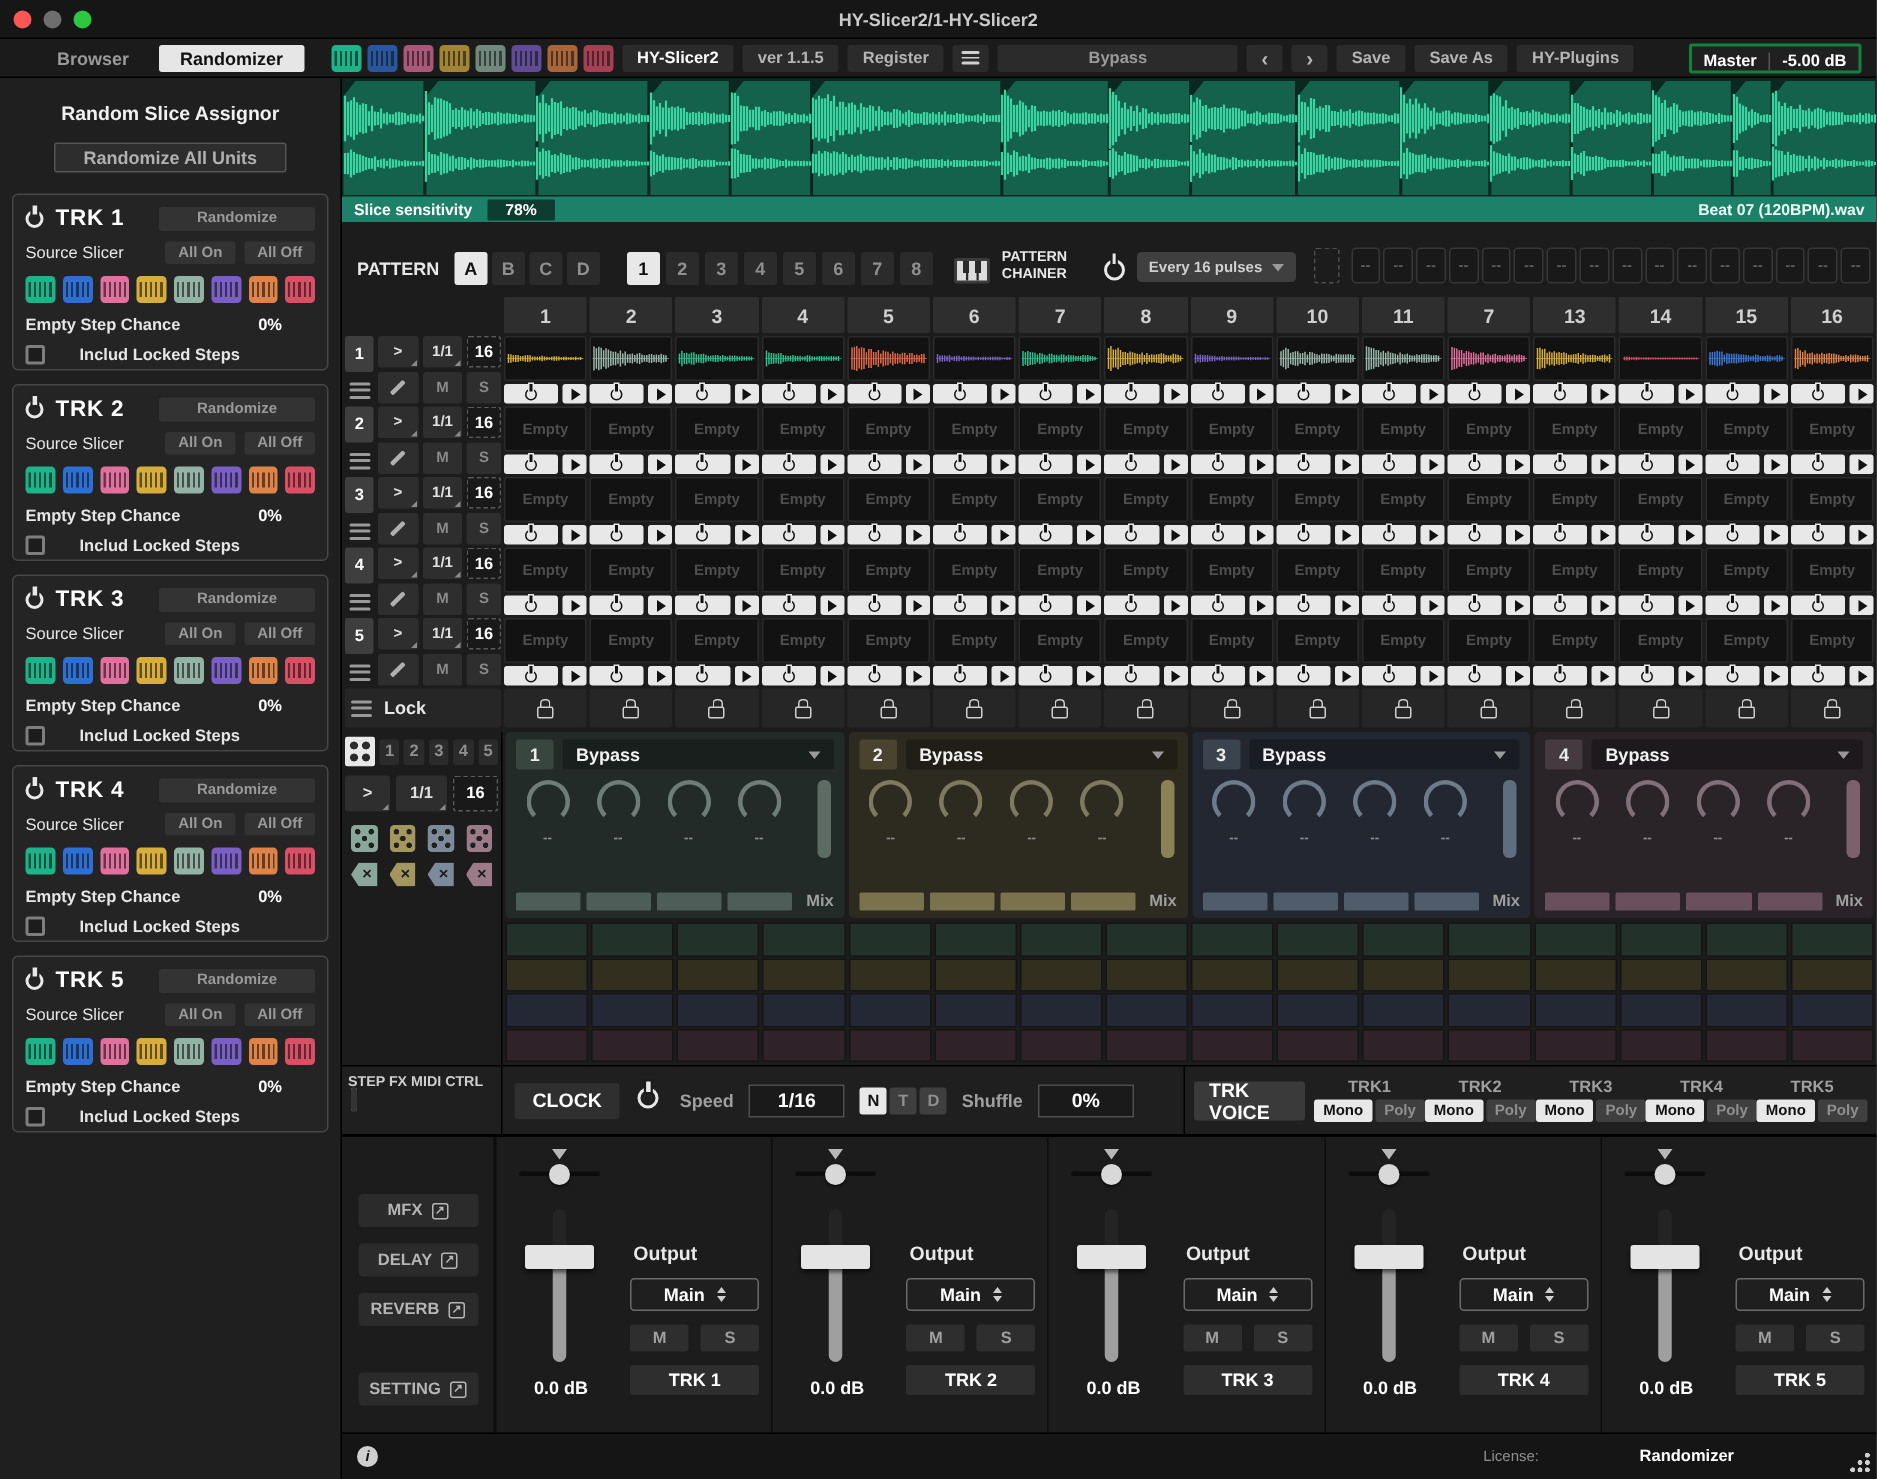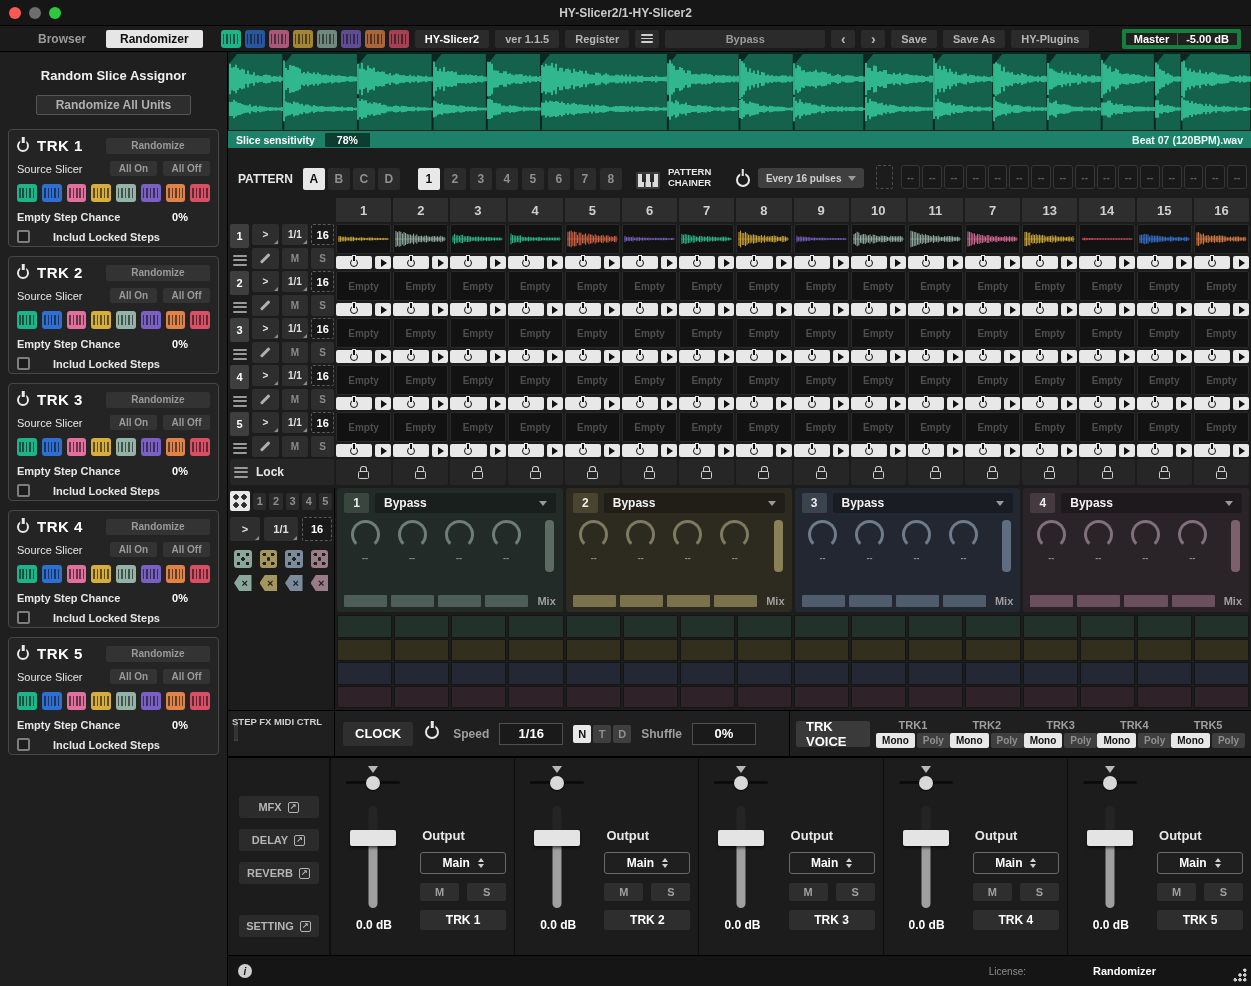--- a/index.html
+++ b/index.html
@@ -16,21 +16,21 @@
 .tb-tab.active{background:#e6e6e6;color:#111}
 .tbicons{display:flex;gap:4px;margin-left:12px}
 .slicericon{width:20px;height:18px;border-radius:3px;position:relative;overflow:hidden}
 .slicericon::before{content:'';position:absolute;left:2px;right:2px;top:4px;bottom:4px;background:repeating-linear-gradient(90deg,rgba(15,15,15,.6) 0 1.5px,transparent 1.5px 3.5px)}
 .slicericon.dim{opacity:.72}
 .tbbtn{height:18px;background:#2b2b2b;border-radius:2px;display:flex;align-items:center;justify-content:center;font-weight:bold;font-size:11px;color:#b5b5b5;padding:0 10px}
 .tbbtn.wide{width:160px;color:#9a9a9a}
 .tbbtn.sq{width:24px;padding:0}
 .burg{display:flex;flex-direction:column;gap:2px}
 .burg span{width:12px;height:1.7px;background:#cfcfcf;border-radius:1px;display:block}
-.master{margin-left:auto;height:20px;border:4px solid #15803d;border-radius:2px;display:flex;align-items:flex-start;background:#202020}
+.master{margin-left:auto;height:20px;border:2px solid #15803d;border-radius:2px;display:flex;align-items:flex-end;background:#202020}
 .master .mlab{font-weight:bold;color:#fff;font-size:11px;padding:0 8px;border-right:1px solid #555}
 .master .mval{font-weight:bold;color:#fff;font-size:11px;padding:0 8px}
 
 .sidebar{position:absolute;left:0;top:52px;width:228px;bottom:0;background:#1f1f1f;border-right:1px solid #000;padding:8px}
 .sb-title{text-align:center;font-size:13px;font-weight:bold;color:#f0f0f0;margin:8px 0 12px}
 .sb-randall{height:20px;margin:0 28px 14px;background:#2d2d2d;border:1px solid #555;border-radius:2px;display:flex;align-items:center;justify-content:center;font-weight:bold;font-size:12px;color:#b0b0b0}
 .trkpanel{border:1px solid #474747;border-radius:4px;background:#242424;margin-bottom:9px;padding:7px 8px 8px;height:118px}
 .trkrow1{display:flex;align-items:center;gap:8px}
 .pwr{position:relative;width:12px;height:12px;border:2px solid #e8e8e8;border-radius:50%;display:inline-block;flex:none}
 .pwr::before{content:'';position:absolute;left:50%;top:-5px;transform:translateX(-50%);width:2.5px;height:6px;background:#e8e8e8;box-shadow:0 0 0 1.5px #242424}

